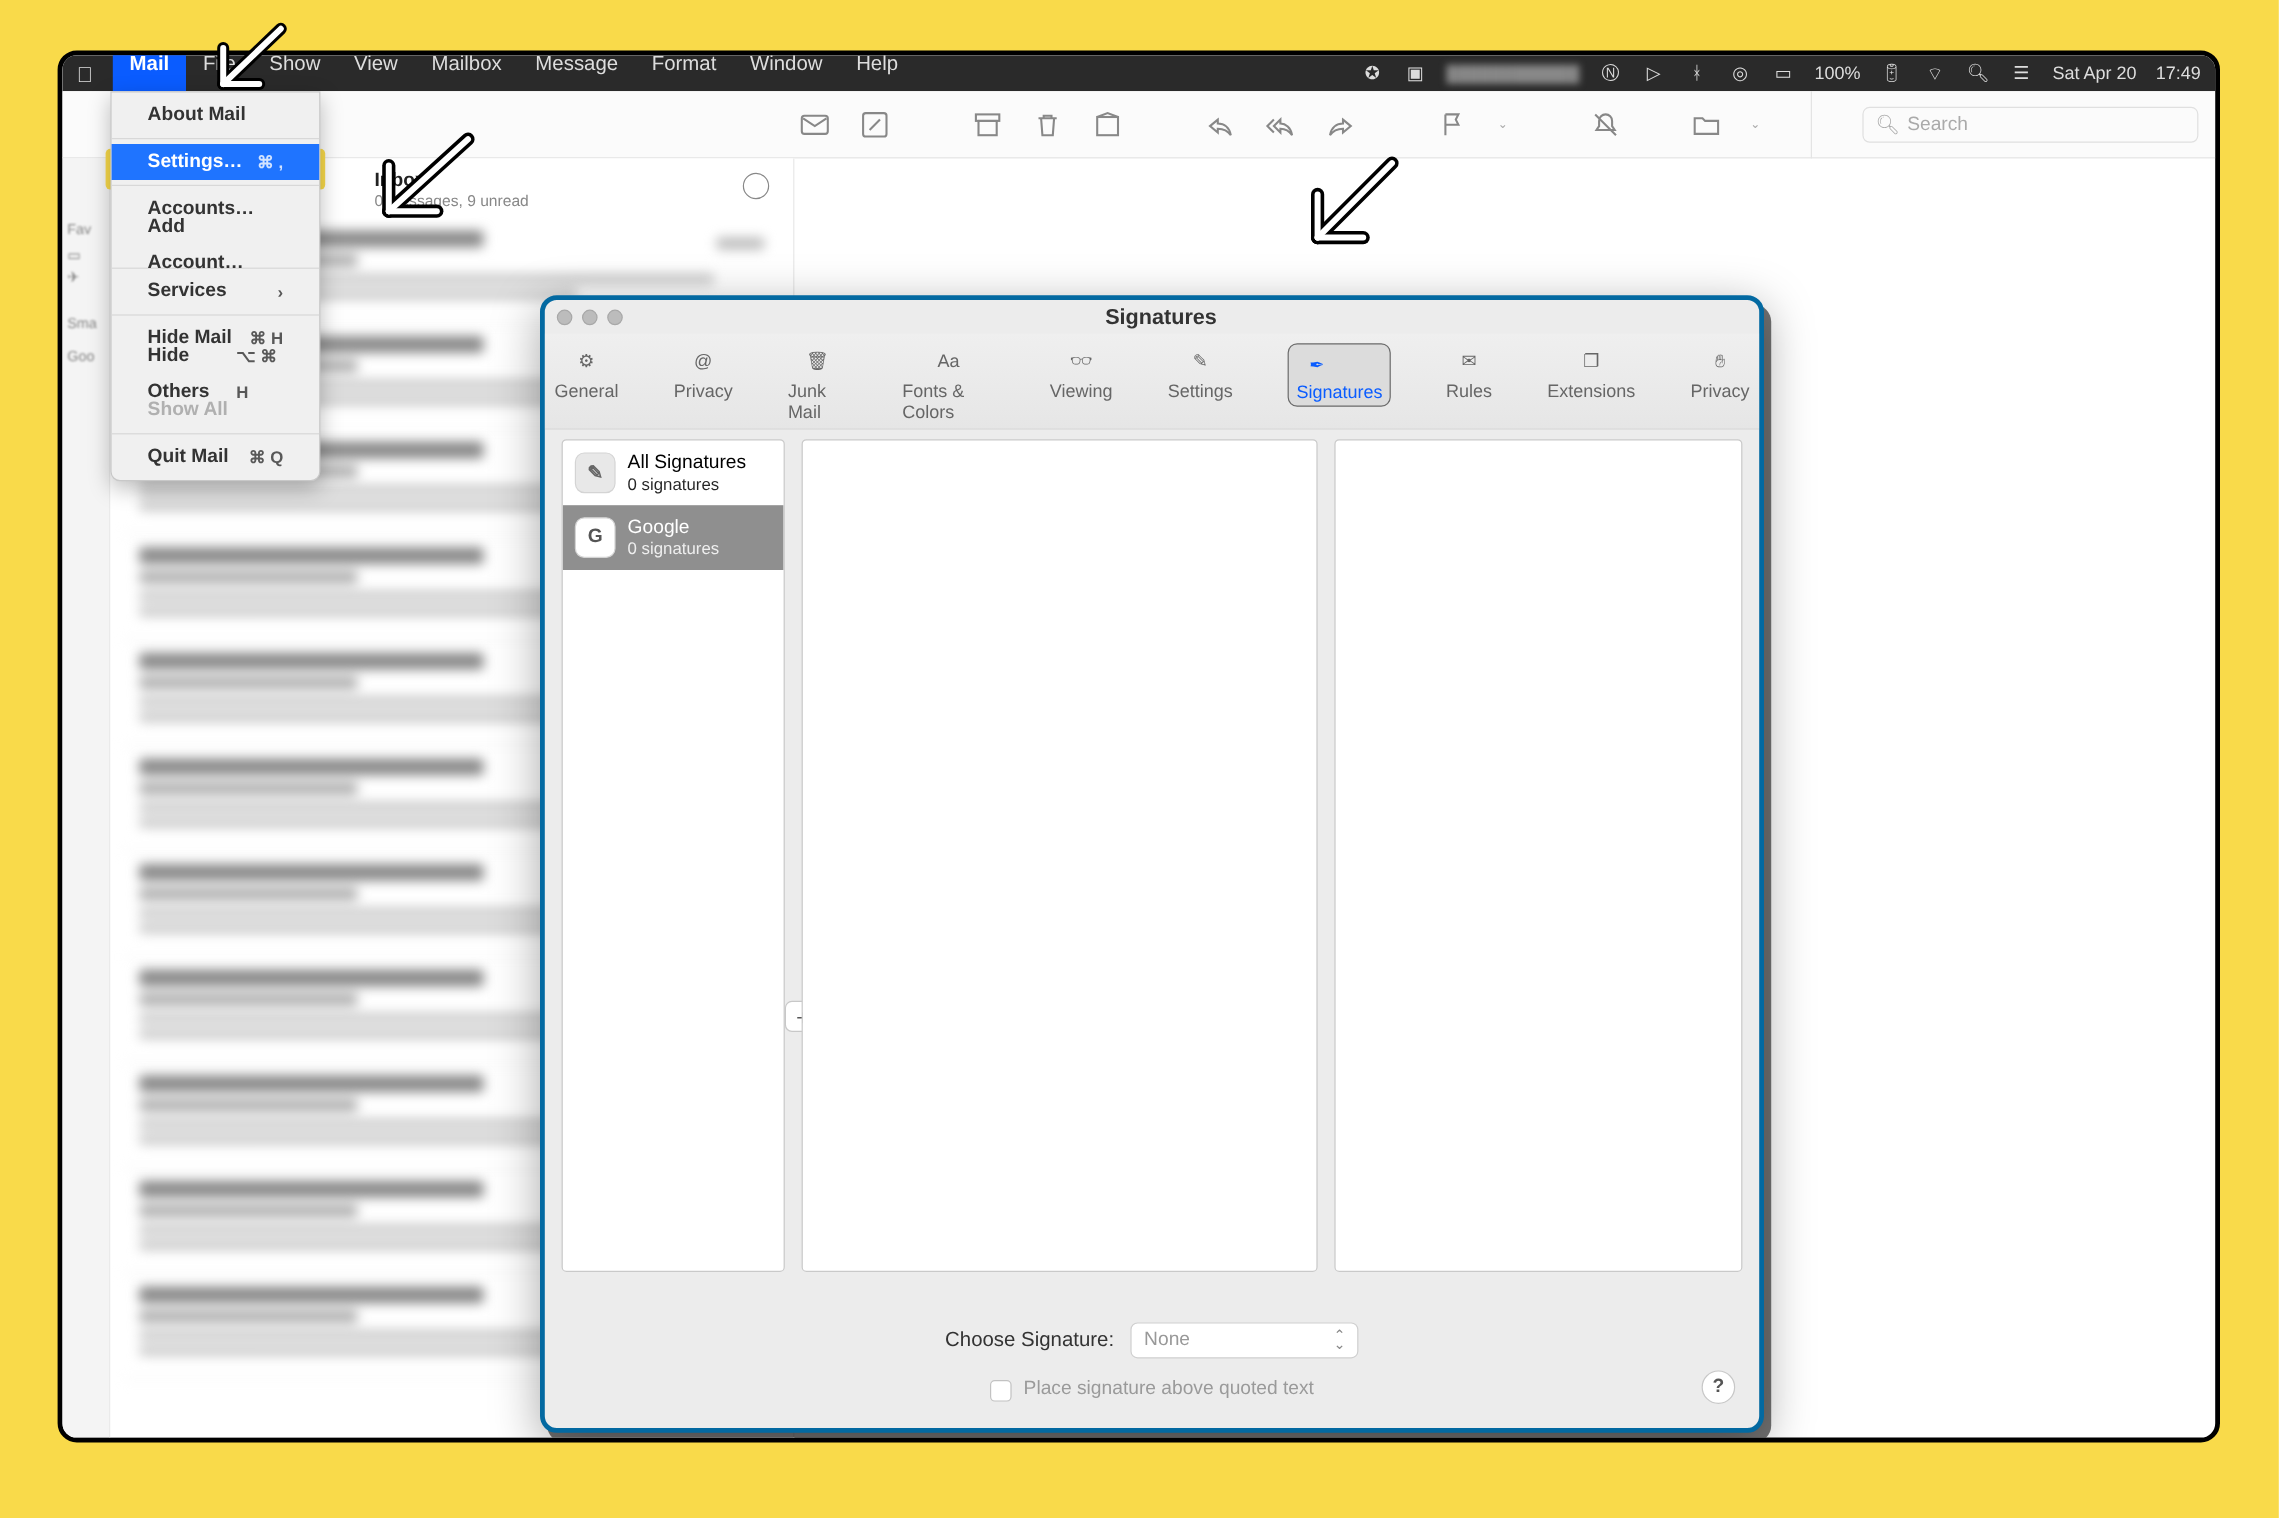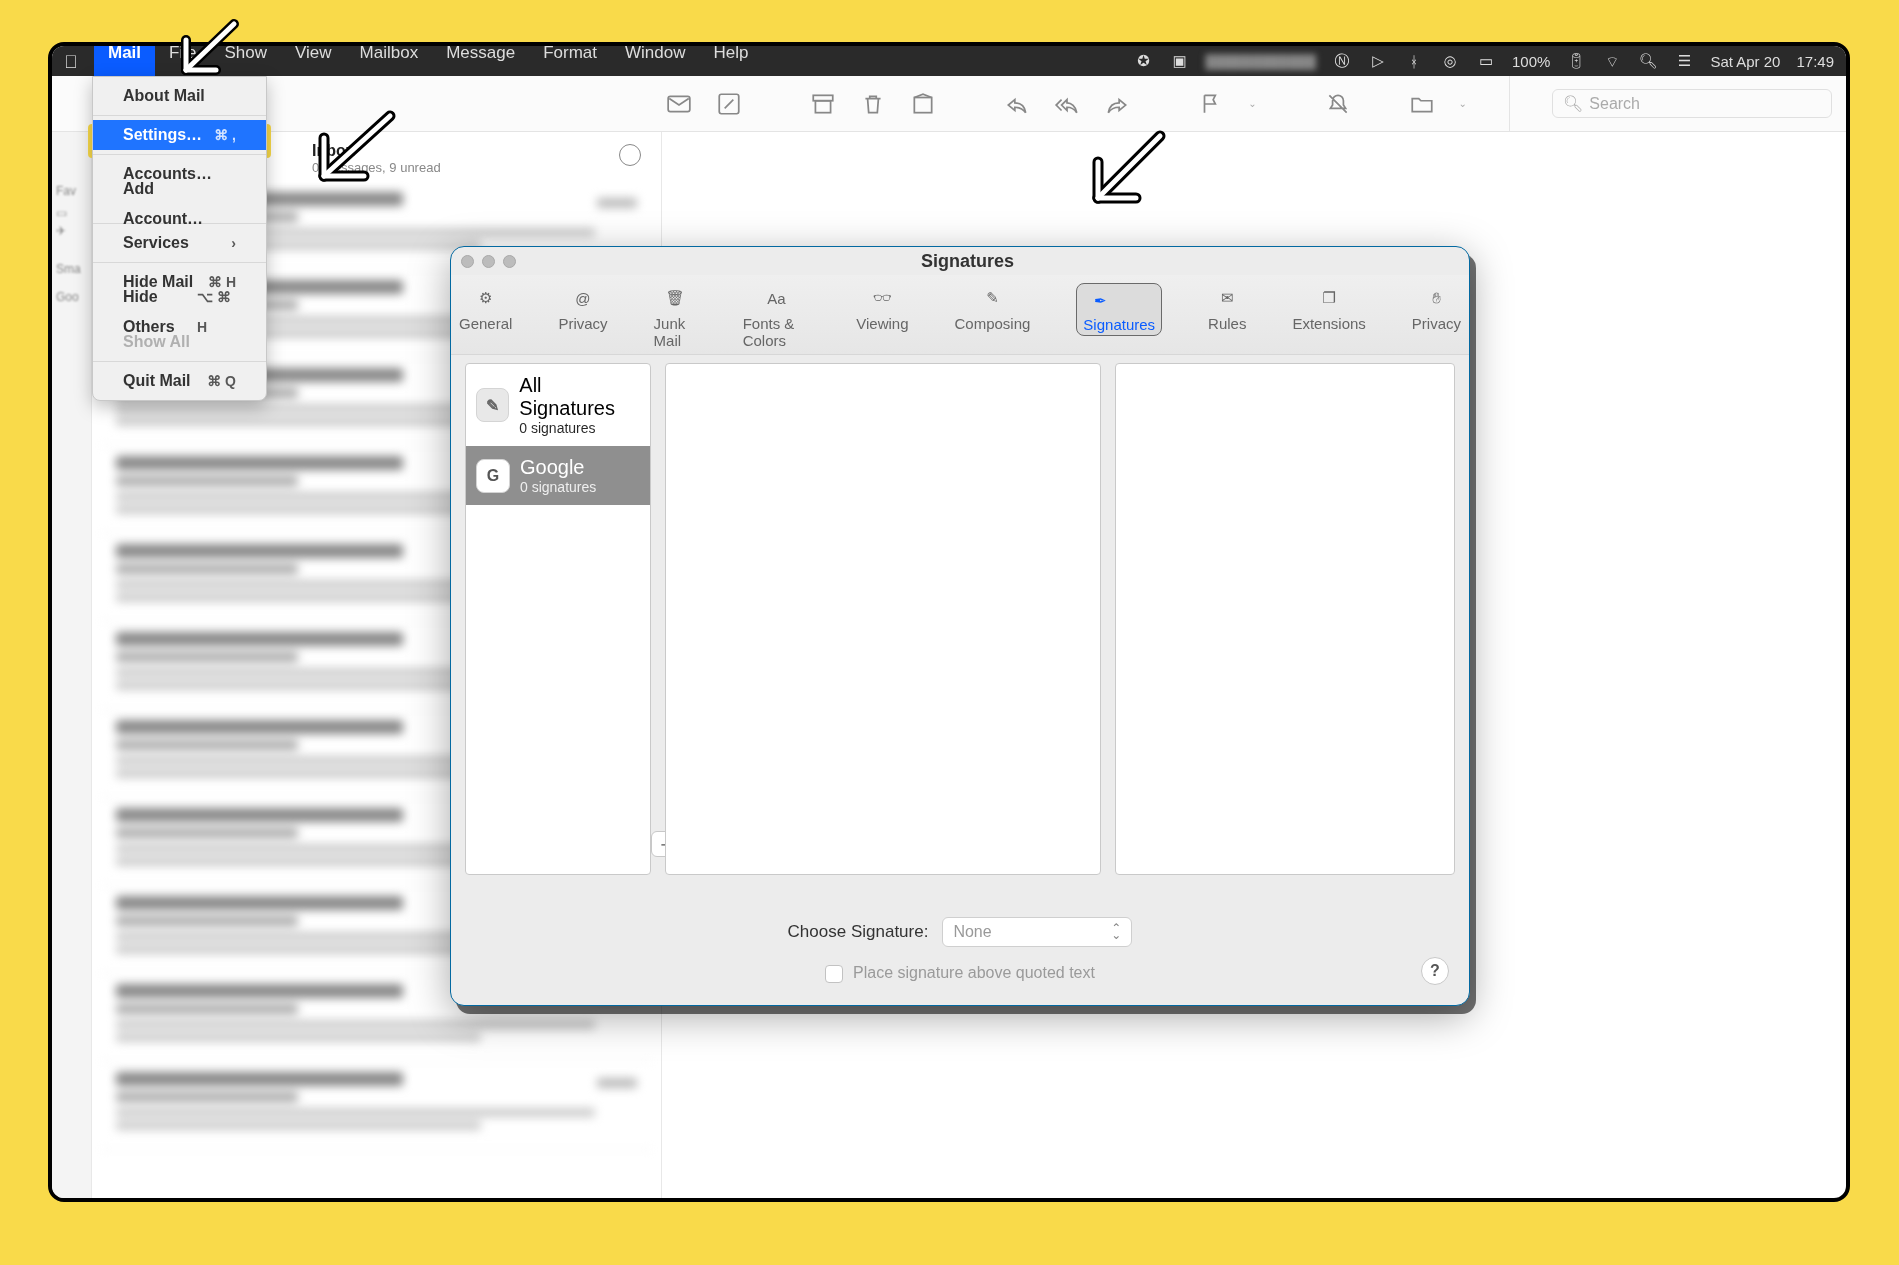--- a/index.html
+++ b/index.html
@@ -45,39 +45,39 @@
 
 
 .dropdown { position:absolute; left:40px; top:30px; width:175px; background:#f0f0f0; border:1px solid #c8c8c8; border-bottom-left-radius:8px;border-bottom-right-radius:8px; box-shadow:0 6px 18px rgba(0,0,0,.25); padding:4px 0; font-size:16px; color:#333;}
 .dropdown .dd-item { height:30px; line-height:30px; padding:0 30px; display:flex; justify-content:space-between; align-items:center;font-weight:bold;}
 .dropdown .dd-item.sel { background:#1f74ff; color:#ffffff; }
 .dropdown .dd-item.disabled { color:#b0b0b0; }
 .dropdown .sep { height:1px; background:#d8d8d8; margin:4px 0;}
 .dropdown .sc { font-size:14px; color:inherit; opacity:.8; }
 
 
-.sig-window { position:absolute; left:398px; top:200px; width:1020px; height:760px; background:#ececec; border:1px solid #0369a1; border-radius:14px; box-shadow: 6px 8px 0 rgba(0,0,0,.55), 0 10px 40px rgba(0,0,0,.35); overflow:hidden;}
+.sig-window { position:absolute; left:398px; top:200px; width:1020px; height:948px; background:#ececec; border:4px solid #0369a1; border-radius:14px; box-shadow: 6px 8px 0 rgba(0,0,0,.55), 0 10px 40px rgba(0,0,0,.35); overflow:hidden;}
 .sig-titlebar { height:28px; display:flex; align-items:center; padding:0 10px; }
 .traffic { display:flex; gap:8px; }
 .traffic .dot { width:13px;height:13px;border-radius:50%; background:#bcbcbc; border:1px solid #a8a8a8;}
 .sig-title { flex:1; text-align:center; font-size:18px; font-weight:600; color:#333; margin-left:-40px;}
 .sig-tabs { height:80px; display:flex; justify-content:center; gap:30px; align-items:flex-start; border-bottom:1px solid #d7d7d7; padding-top:4px; background:linear-gradient(#efefef,#e6e6e6);}
 .sig-tab { display:flex; flex-direction:column; align-items:center; gap:2px; color:#666; font-size:15px; padding:4px 8px; border-radius:8px; }
 .sig-tab .ic { width:34px; height:30px; display:flex; align-items:center; justify-content:center; color:#666;}
 .sig-tab.active { color:#0a5cff; }
 .sig-tab.active .tab-box { border:1.5px solid #6a6a6a; border-radius:8px; padding:2px 6px; background:#dcdcdc;}
 .sig-tabs, .sig-body { position:relative; z-index:1;}
 
 .sig-body { position:absolute; left:14px; right:14px; top:116px; bottom:130px; display:flex; gap:14px;}
 .acct-list { width:186px; background:#fff; border:1px solid #c9c9c9; border-radius:4px; overflow:hidden;}
 .acct-row { display:flex; gap:10px; padding:10px 10px; align-items:center;}
 .acct-row.sel { background:#8f8f8f; color:#fff;}
 .acct-ic { width:34px;height:34px;border-radius:8px;background:#e8e8e8;display:flex;align-items:center;justify-content:center;font-weight:700;color:#666;border:1px solid #d4d4d4;}
 .acct-row.sel .acct-ic { background:#fff;color:#555;}
-.acct-txt .t1 { font-size:20px; font-weight:500;}
+.acct-txt .t1 { font-size:16px; font-weight:500;}
 .acct-txt .t2 { font-size:14px; opacity:.85;}
 .mid-list { flex:1; background:#fff; border:1px solid #c9c9c9; border-radius:4px;}
 .right-list { width:340px; background:#fff; border:1px solid #c9c9c9; border-radius:4px;}
 
 .pm-row { position:absolute; left:200px; top:calc(116px + 460px + 8px); }
 .pm-btn { width:30px;height:26px;border:1px solid #c8c8c8;background:#fff;display:inline-flex;align-items:center;justify-content:center;font-size:18px;color:#555;}
 .pm-btn:first-child{border-top-left-radius:6px;border-bottom-left-radius:6px;}
 .pm-btn:last-child{border-top-right-radius:6px;border-bottom-right-radius:6px;border-left:none;color:#bbb;}
 
 .font-row { position:absolute; right:26px; top:calc(116px + 460px + 6px); font-size:16px; color:#9a9a9a; display:flex; align-items:flex-start; gap:10px;}
@@ -358,21 +358,21 @@
       <div class="sig-tab">
           <div class="ic">Aa</div>
           <span>Fonts &amp; Colors</span>
         </div>
       <div class="sig-tab">
           <div class="ic">👓︎</div>
           <span>Viewing</span>
         </div>
       <div class="sig-tab">
           <div class="ic">✎</div>
-          <span>Composing</span>
+          <span>Settings</span>
         </div>
       <div class="sig-tab active">
           <div class="tab-box"><div class="ic" style="color:#0a5cff;">✒︎</div><span>Signatures</span></div>
         </div>
       <div class="sig-tab">
           <div class="ic">✉︎</div>
           <span>Rules</span>
         </div>
       <div class="sig-tab">
           <div class="ic">❐</div>

